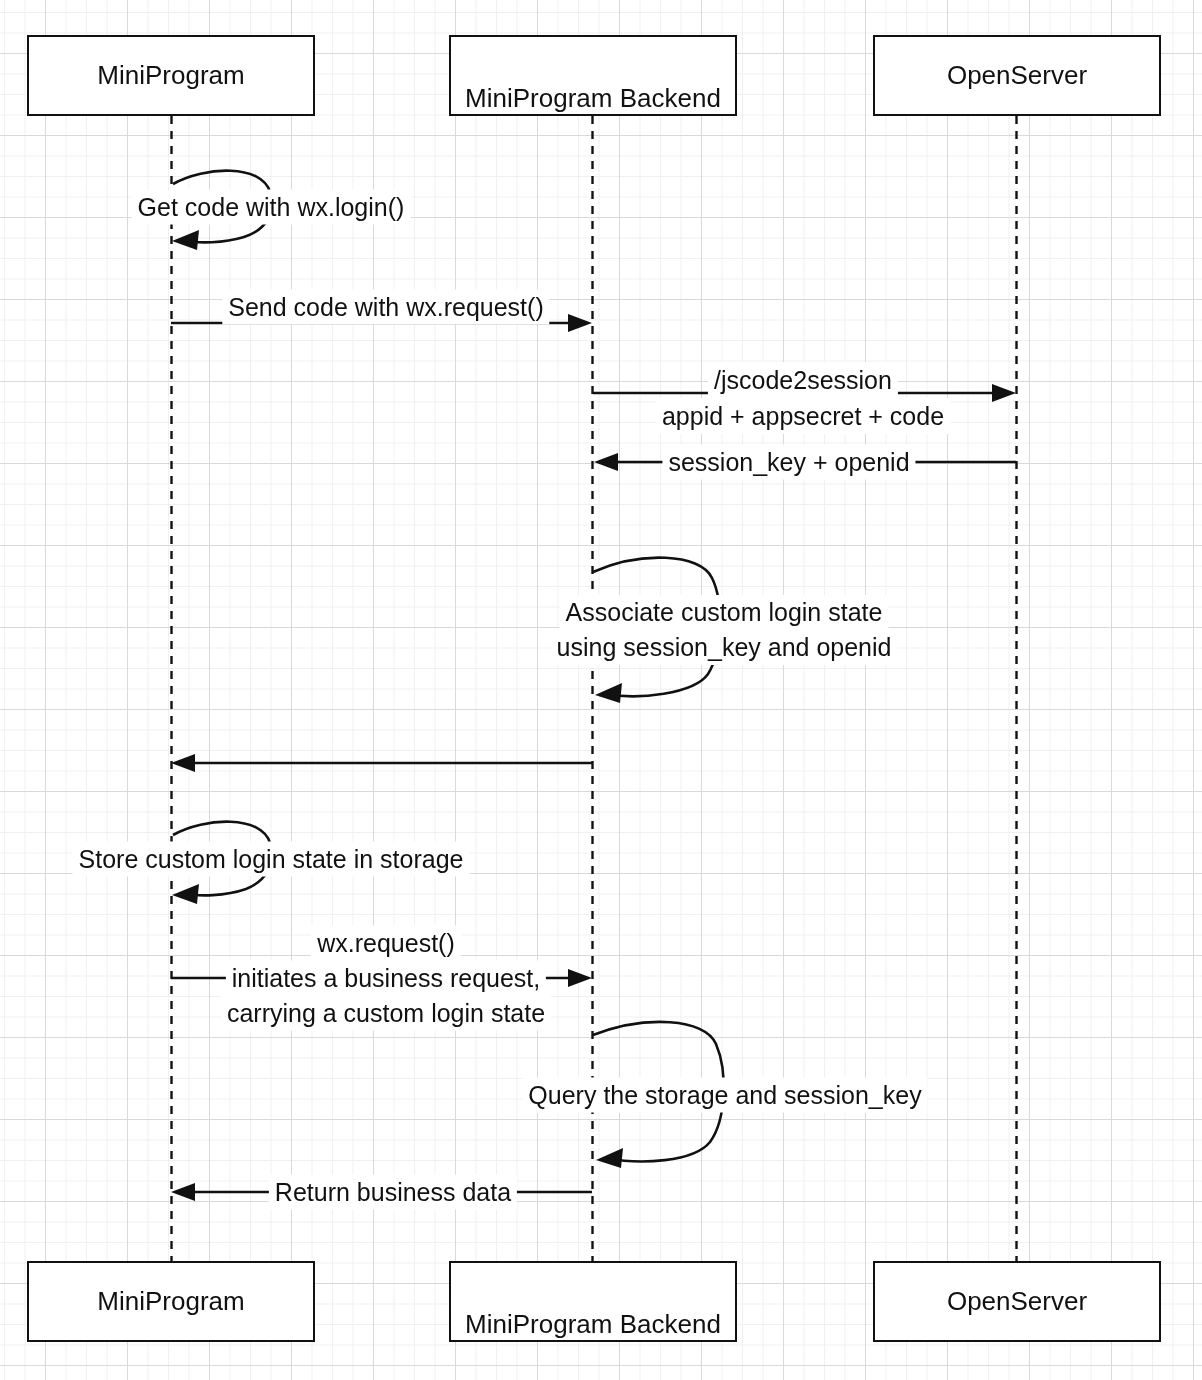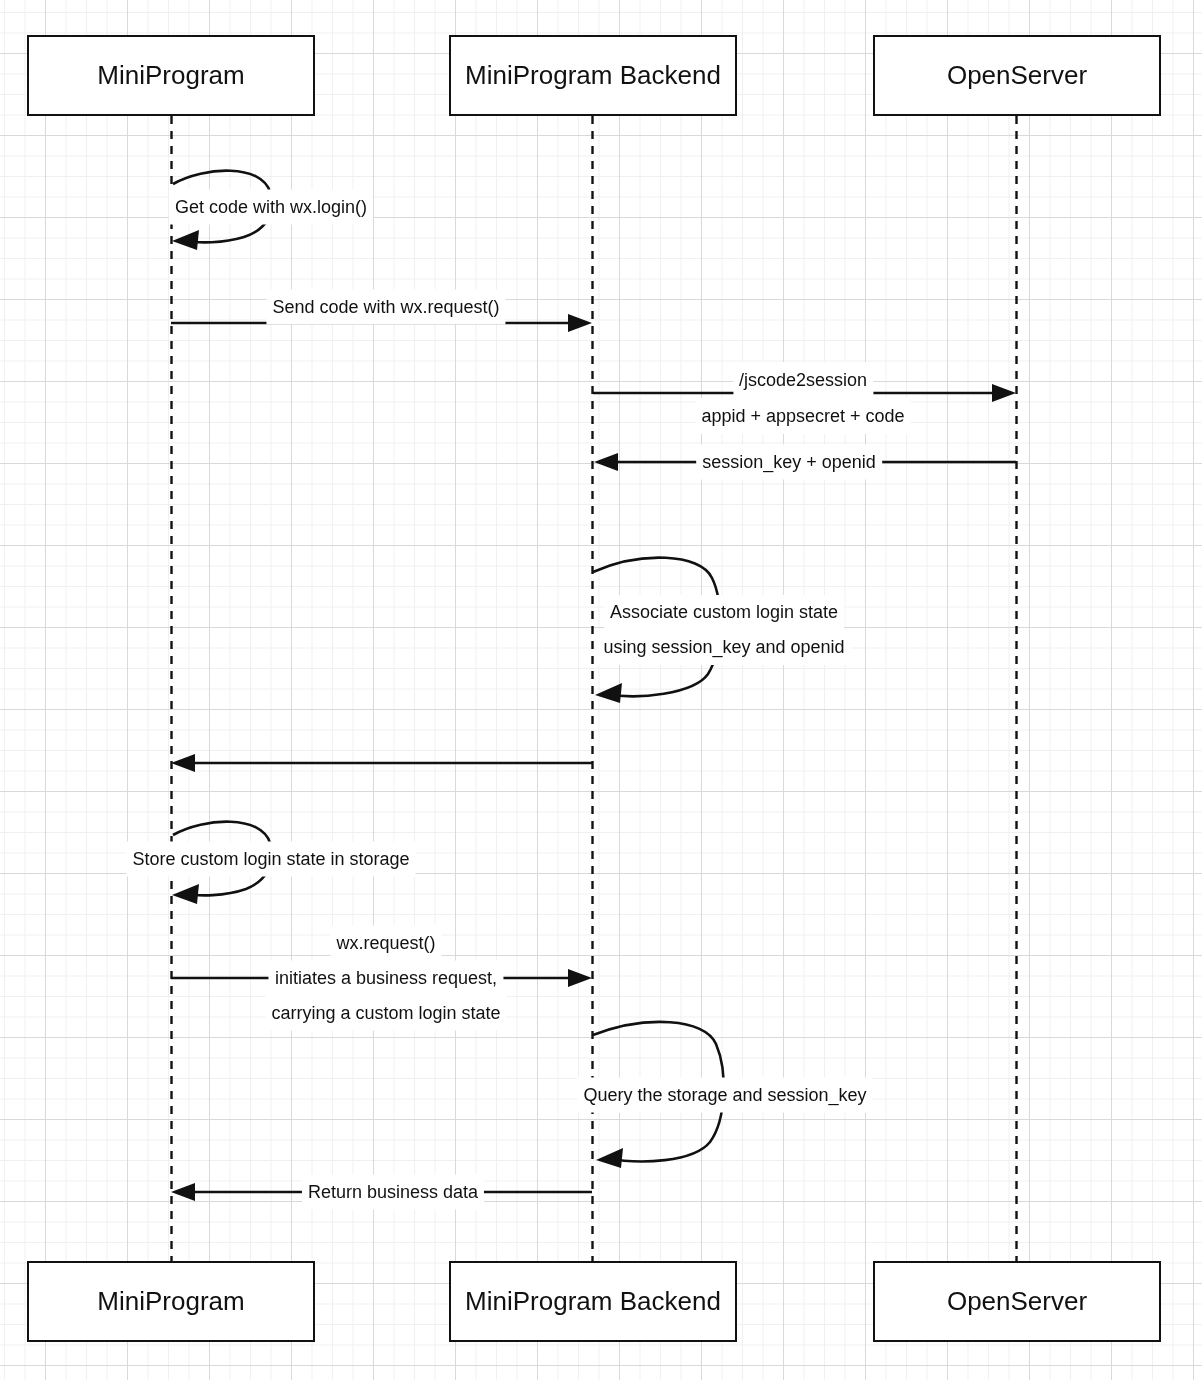--- a/index.html
+++ b/index.html
@@ -26,25 +26,25 @@
   svg.wires polygon{fill:#111111;stroke:none;}
   .pbox{
     position:absolute;width:288px;height:81px;
     background:#ffffff;border:2.6px solid #111111;
     box-sizing:border-box;
     display:flex;align-items:center;justify-content:center;
     font-size:26px;
   }
   .pbox.r1{top:35px;}
   .pbox.r2{top:1261px;}
-  .c1{left:27px;} .c2{left:449px;} .c3{left:873px;}
+  .c1{left:27px;} .c2{left:449px;align-items:flex-end;} .c3{left:873px;}
   .msg{
     position:absolute;transform:translate(-50%,-50%);
     display:flex;flex-direction:column;align-items:center;
-    font-size:18px;line-height:35px;text-align:center;
+    font-size:25px;line-height:35px;text-align:center;
   }
   .msg span{background:#ffffff;padding:0 6px;white-space:nowrap;}
   .msg.wide span{line-height:36px;}
 </style>
 </head>
 <body>
 
 <div class="diagram">
 
   <svg class="wires" viewBox="0 0 1202 1380" aria-hidden="true">

